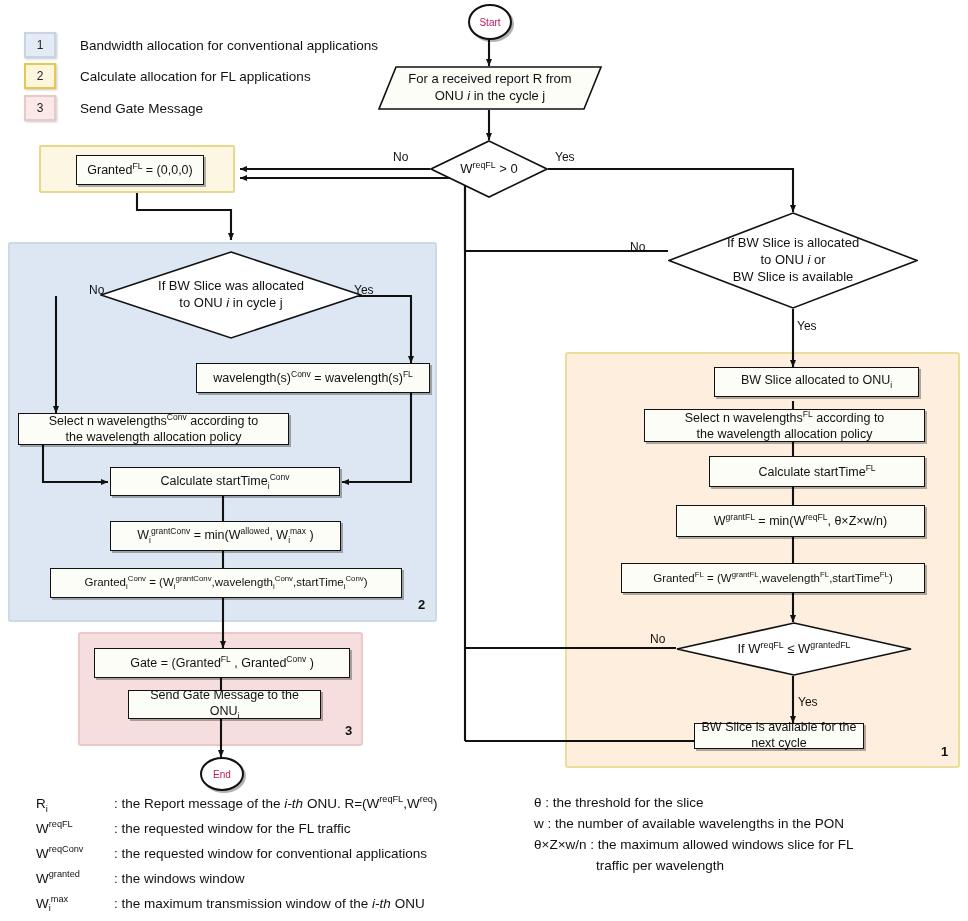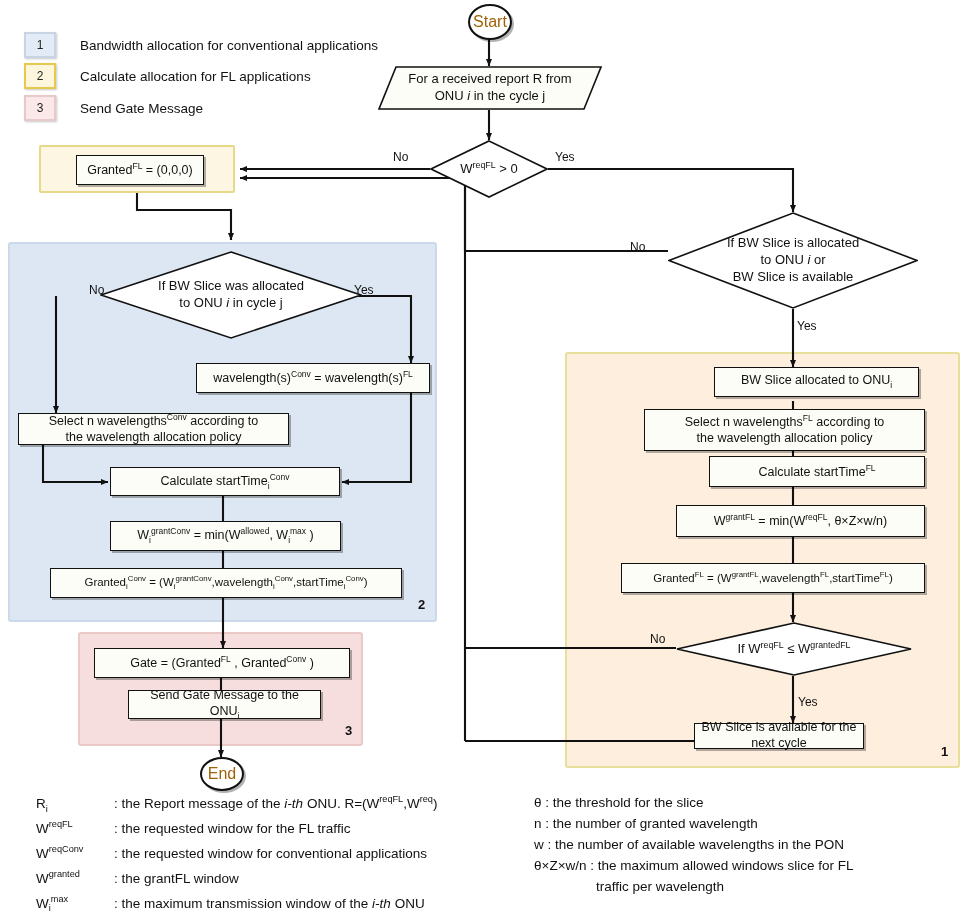--- a/index.html
+++ b/index.html
@@ -57,21 +57,21 @@
     padding:2px 6px;
   }
   .box.small{font-size:11.5px;}
 
   
   .term{
     background:#ffffff;
     border:2px solid #111;
     border-radius:50%;
     display:flex;align-items:center;justify-content:center;
-    font-size:16px;color:#a16207;
+    font-size:10px;color:#be185d;
     box-shadow:2px 2px 0 rgba(0,0,0,.30);
   }
 
   
   .io-wrap{position:absolute;}
   .io-shape{position:absolute;left:0;top:0;width:100%;height:100%;}
   .io-text{
     position:absolute;left:0;top:0;width:100%;height:100%;
     display:flex;align-items:center;justify-content:center;
     text-align:center;font-size:13px;line-height:1.3;color:#111;
@@ -271,21 +271,21 @@
   </div>
 
   <div class="abs box small" style="left:50px;top:568px;width:352px;height:30px;">
     <span>Granted<sub>i</sub><sup>Conv</sup> = (W<sub>i</sub><sup>grantConv</sup>,wavelength<sub>i</sub><sup>Conv</sup>,startTime<sub>i</sub><sup>Conv</sup>)</span>
   </div>
 
   <div class="abs box" style="left:714px;top:367px;width:205px;height:30px;">
     <span>BW Slice allocated to ONU<sub>i</sub></span>
   </div>
 
-  <div class="abs box" style="left:644px;top:409px;width:281px;height:42px;">
+  <div class="abs box" style="left:644px;top:409px;width:281px;height:33px;">
     <span>Select n wavelengths<sup>FL</sup> according to<br>the wavelength allocation policy</span>
   </div>
 
   <div class="abs box" style="left:709px;top:456px;width:216px;height:31px;">
     <span>Calculate startTime<sup>FL</sup></span>
   </div>
 
   <div class="abs box" style="left:676px;top:505px;width:249px;height:32px;">
     <span>W<sup>grantFL</sup> = min(W<sup>reqFL</sup>, θ×Z×w/n)</span>
   </div>
@@ -329,29 +329,28 @@
     <div class="note-row" style="height:25px;">
       <span class="note-sym" style="width:78px;">W<sup>reqFL</sup></span>
       <span class="note-def">: the requested window for the FL traffic</span>
     </div>
     <div class="note-row" style="height:25px;">
       <span class="note-sym" style="width:78px;">W<sup>reqConv</sup></span>
       <span class="note-def">: the requested window for conventional applications</span>
     </div>
     <div class="note-row" style="height:25px;">
       <span class="note-sym" style="width:78px;">W<sup>granted</sup></span>
-      <span class="note-def">: the grantFL window</span>
+      <span class="note-def">: the windows window</span>
     </div>
     <div class="note-row" style="height:25px;">
       <span class="note-sym" style="width:78px;">W<sub>i</sub><sup>max</sup></span>
       <span class="note-def">: the maximum transmission window of the <i>i-th</i> ONU</span>
     </div>
   </div>
 
   <div class="abs" style="left:534px;top:793px;width:430px;font-size:13.5px;line-height:1.55;color:#111;">
     <div>θ  : the threshold for the slice</div>
-    <div>n  : the number of granted wavelength</div>
     <div>w  : the number of available wavelengths in the PON</div>
     <div>θ×Z×w/n : the maximum allowed  windows slice for FL</div>
     <div style="padding-left:62px;">traffic per wavelength</div>
   </div>
 
 </div>
 
 </body></html>

